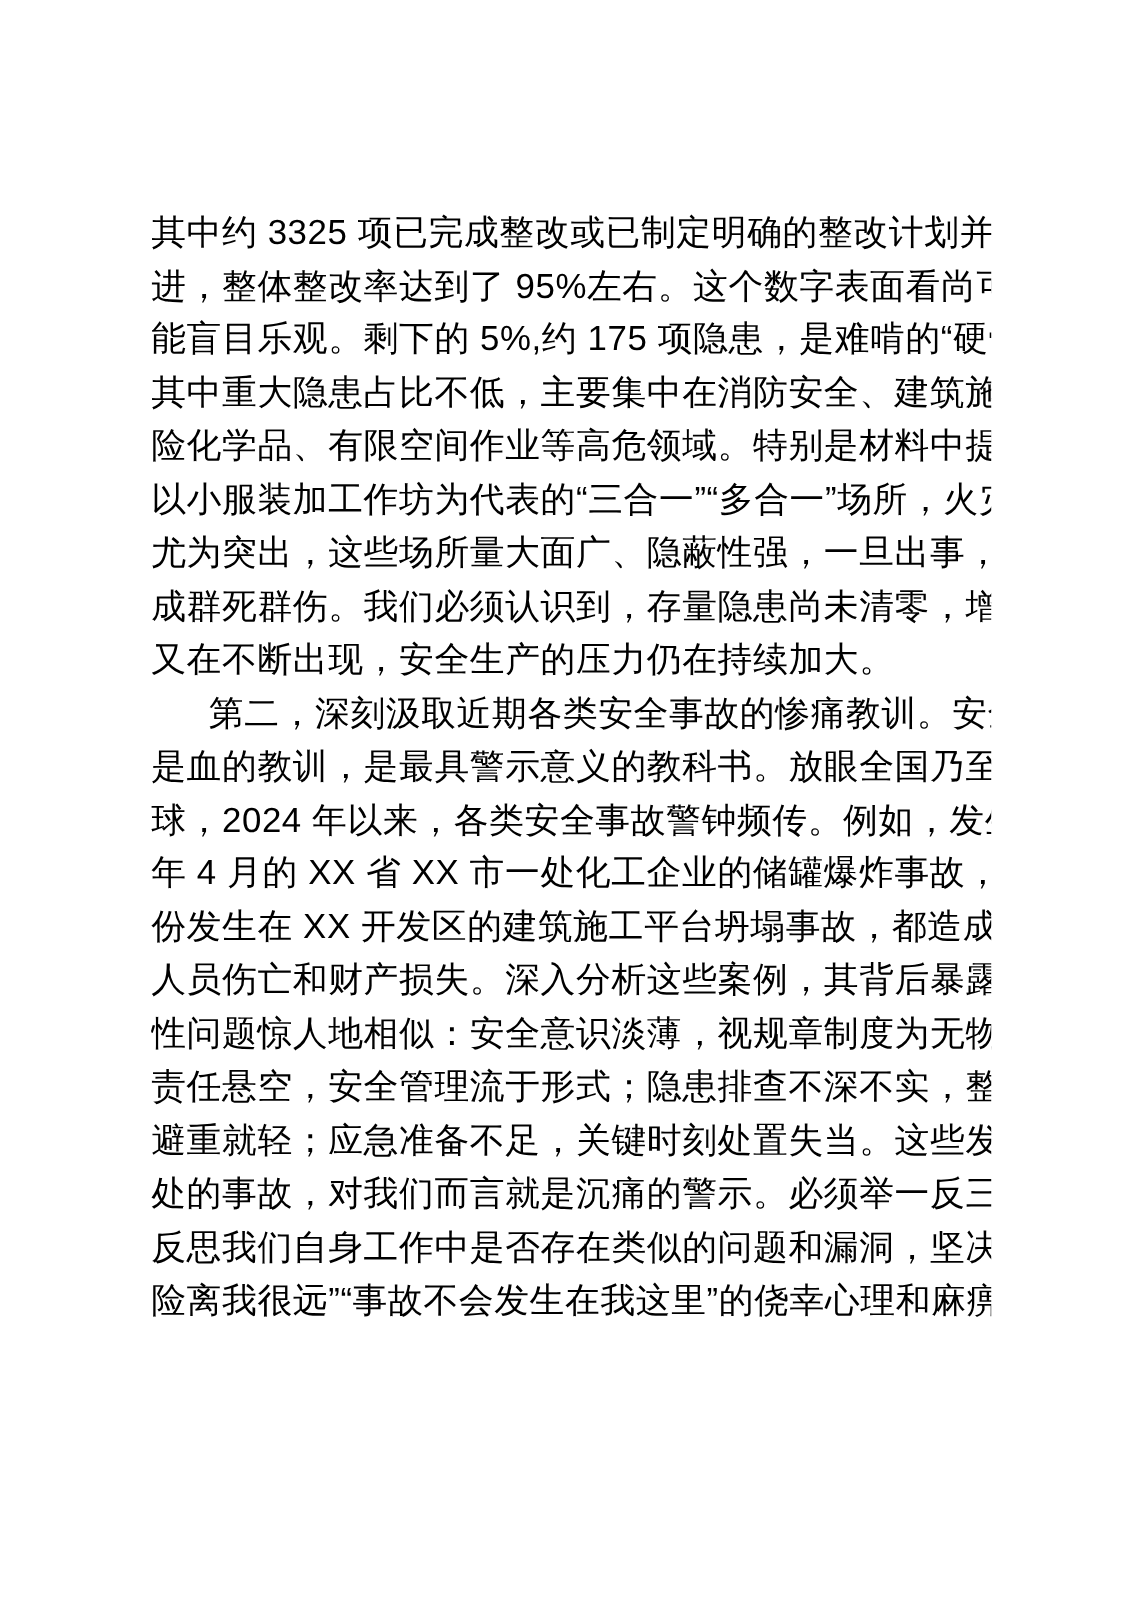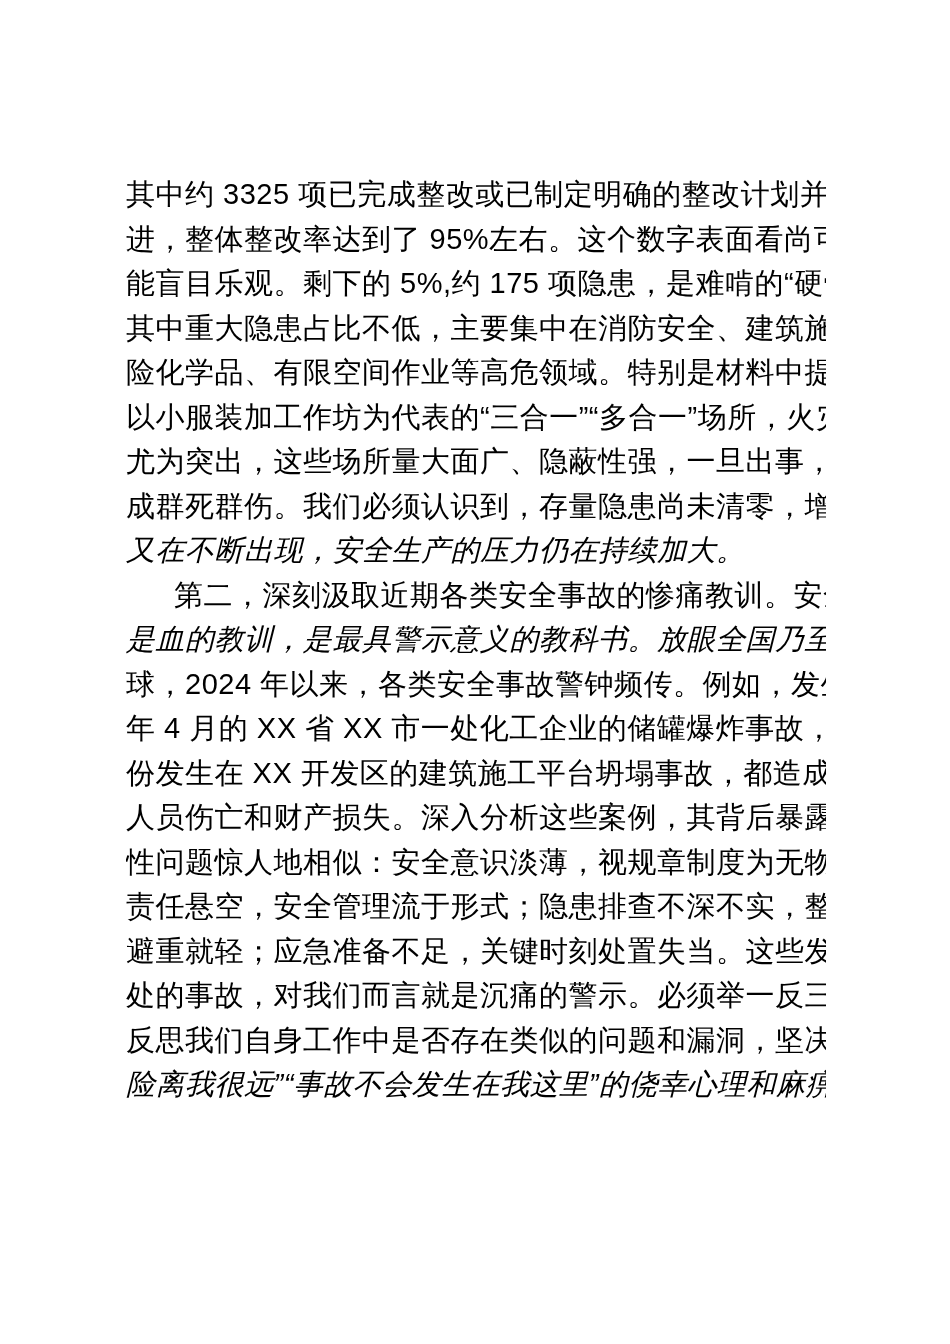--- a/index.html
+++ b/index.html
@@ -28,21 +28,20 @@
     height: 44.5px;
     overflow: hidden;
     text-align: justify;
     text-align-last: justify;
     letter-spacing: 0.5px;
     white-space: nowrap;
   }
   .line.no-stretch {
     text-align: center;
     text-align-last: left;
-    font-style: italic;
   }
   .line.indent {
     text-indent: 48px;
   }
 </style>
 </head>
 <body style="background: rgb(255, 255, 255);">
 
 <div class="page" style="background: rgb(255, 255, 255); color: rgb(0, 0, 0);">
   <div class="text-block">

